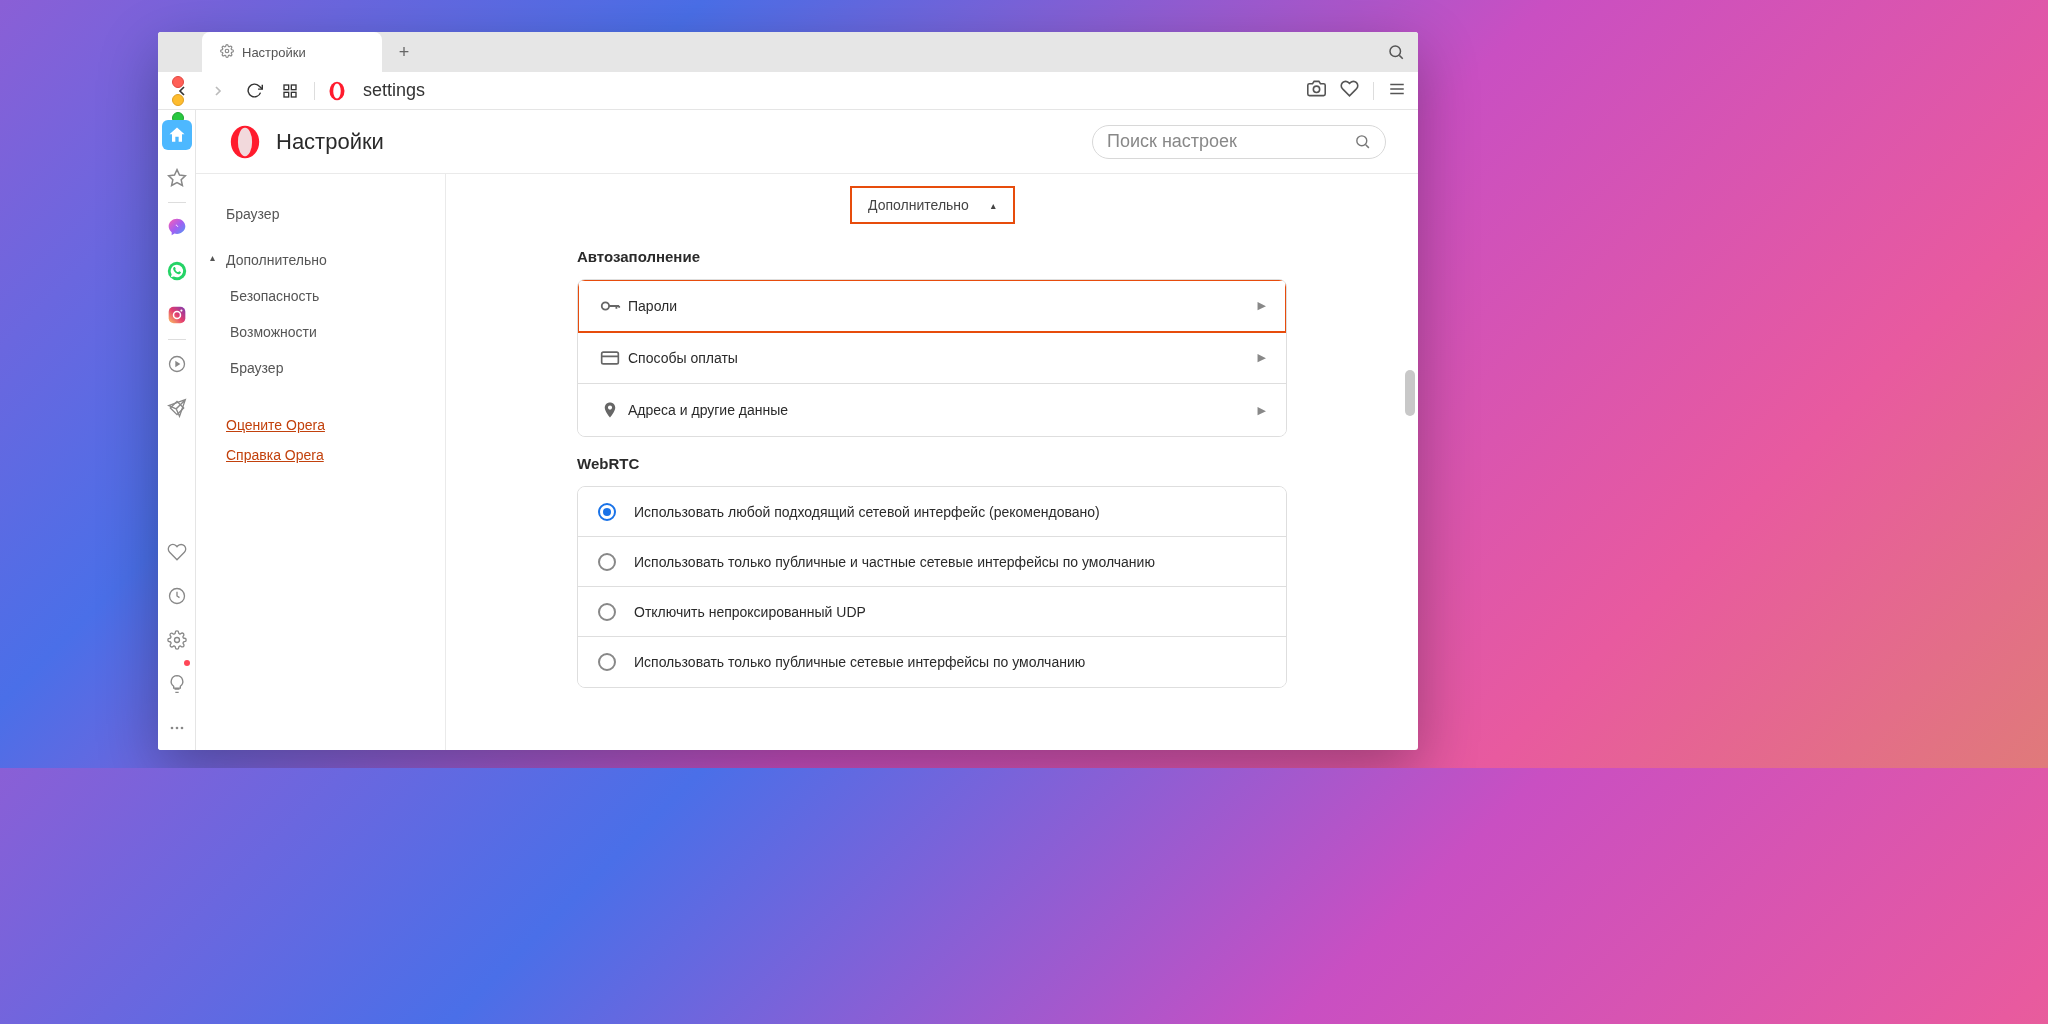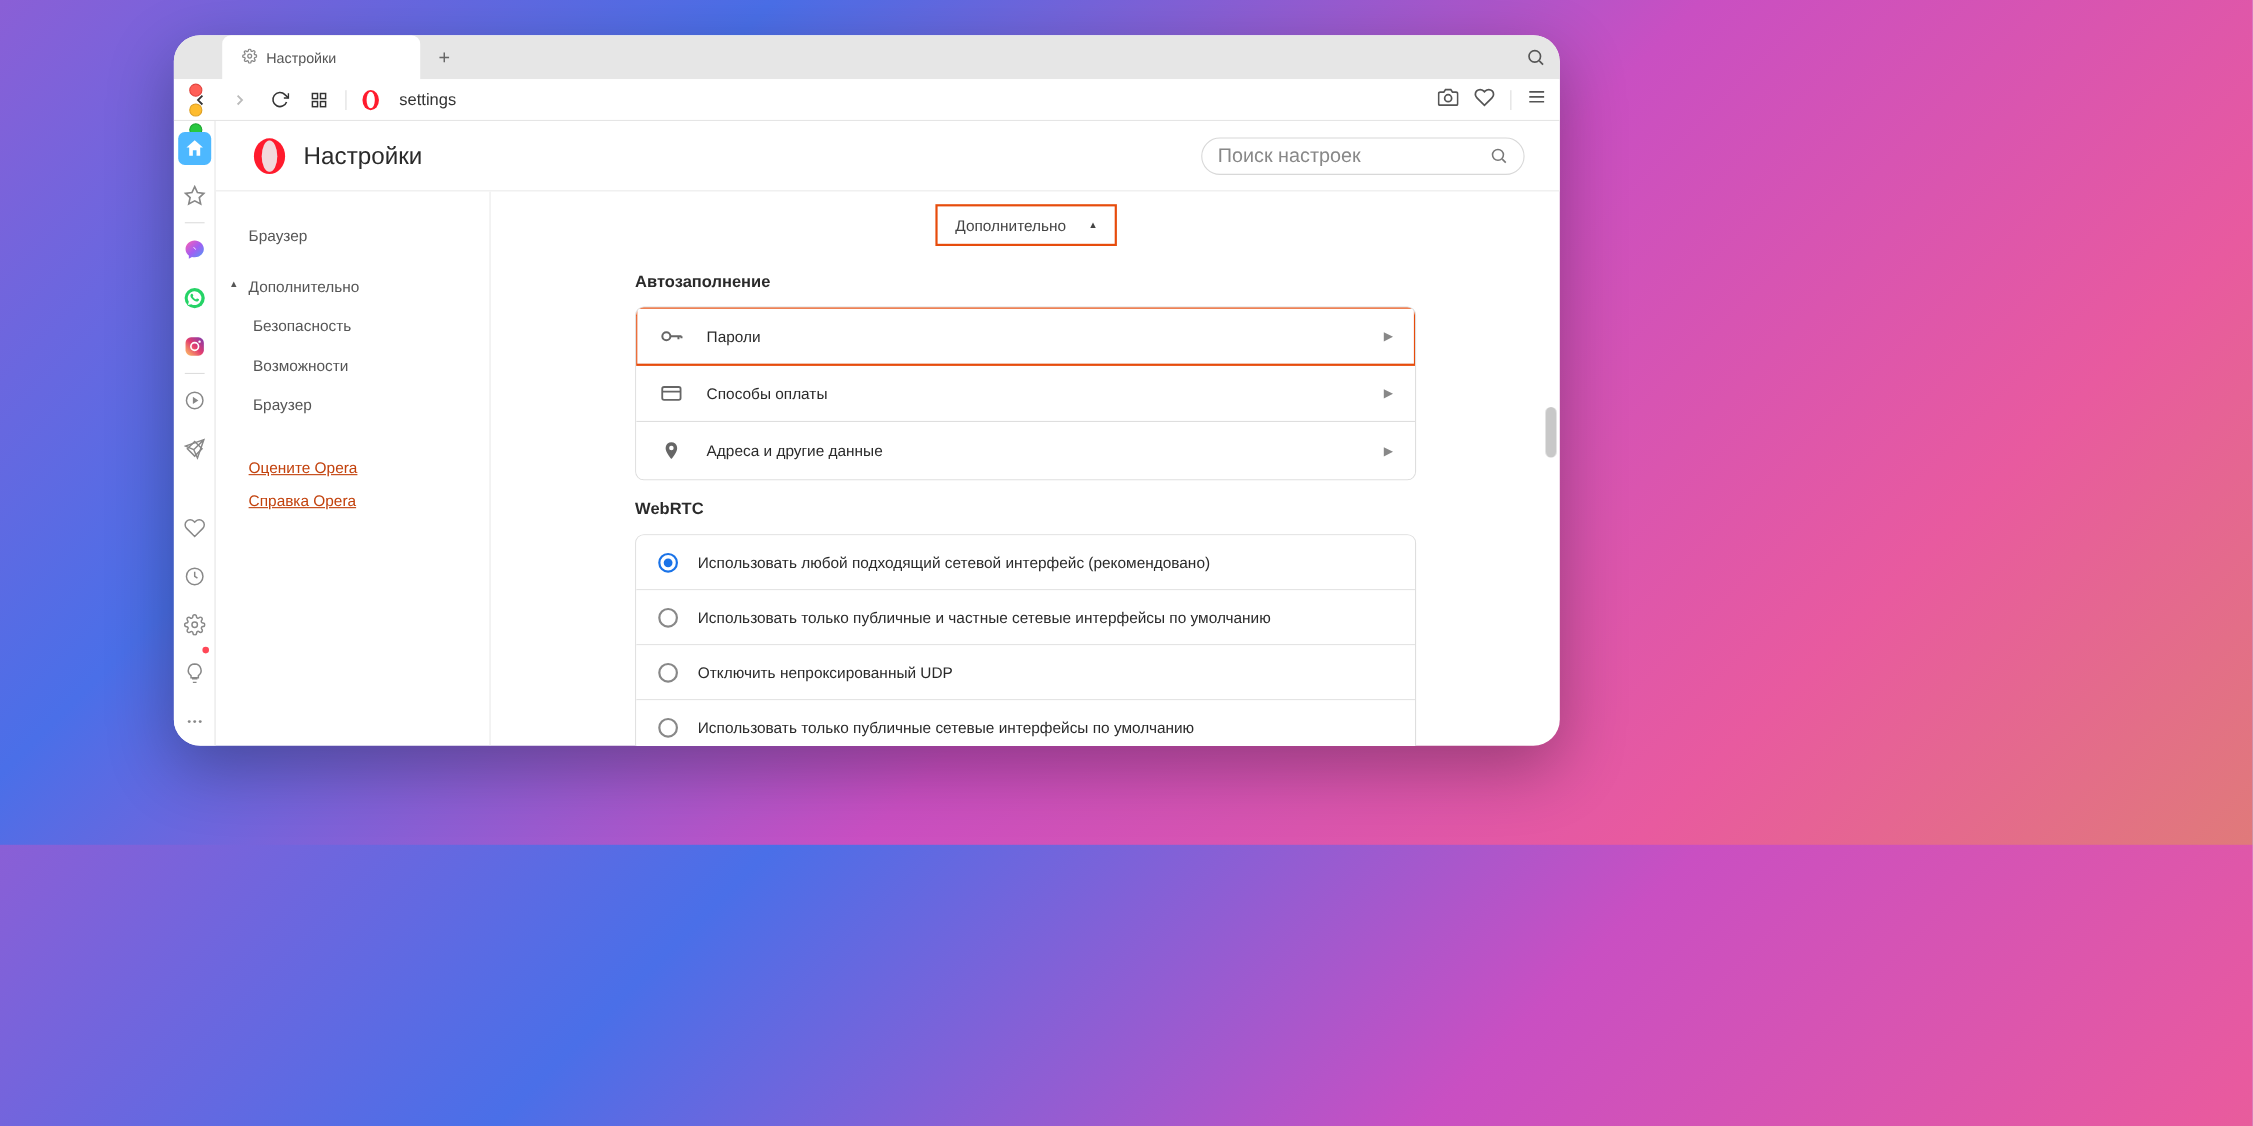--- a/index.html
+++ b/index.html
@@ -7,23 +7,23 @@
   width: 1536px;
   height: 768px;
   font-family: -apple-system, BlinkMacSystemFont, "Segoe UI", sans-serif;
   background: linear-gradient(135deg, #8a5fd6 0%, #4a6fe8 25%, #c94fc2 55%, #e85a9f 80%, #e07a7a 100%);
   overflow: hidden;
   position: relative;
 }
 .window {
   position: absolute;
   left: 158px; top: 32px;
-  width: 1260px; height: 646px;
-  background: #fff;
-  border-radius: 24px;
+  width: 1260px; height: 718px;
+  background: #fff;
+  border-radius: 3px;
   box-shadow: 0 20px 60px rgba(0,0,0,0.3);
   overflow: hidden;
   display: flex;
   flex-direction: column;
 }
 .tabbar {
   height: 40px;
   background: #e6e6e6;
   display: flex;
   align-items: center;
@@ -63,21 +63,21 @@
   background: #fff;
   border-bottom: 1px solid #e5e5e5;
   display: flex;
   align-items: center;
   padding: 0 12px;
   gap: 12px;
 }
 .nav-btn { color: #333; display: flex; align-items: center; justify-content: center; width: 24px; height: 24px; }
 .nav-btn.disabled { color: #bbb; }
 .opera-o { width: 20px; height: 20px; }
-.url-text { font-size: 15px; color: #333; flex: 1; padding-left: 4px; }
+.url-text { font-size: 18px; color: #333; flex: 1; padding-left: 4px; }
 .addr-right { display: flex; gap: 14px; align-items: center; color: #555; }
 .vdiv { width: 1px; height: 18px; background: #ddd; }
 .content-wrap { flex: 1; display: flex; overflow: hidden; }
 .vsidebar {
   width: 38px;
   background: #fff;
   border-right: 1px solid #e5e5e5;
   display: flex; flex-direction: column;
   align-items: center;
   padding-top: 4px;
@@ -140,21 +140,21 @@
 }
 .section-inner { width: 710px; margin: 0 auto; }
 .section-title { font-size: 15px; font-weight: 600; color: #2a2a2a; margin: 18px 0 14px 0; }
 .card { border: 1px solid #dedede; border-radius: 8px; overflow: hidden; }
 .card.highlighted-first .row:first-child { outline: 2.5px solid #e74c0c; outline-offset: -1px; position: relative; z-index: 1; }
 .row {
   height: 52px;
   display: flex; align-items: center;
   padding: 0 20px;
   border-bottom: 1px solid #dedede;
-  gap: 20px;
+  gap: 6px;
   background: #fff;
 }
 .row:last-child { border-bottom: none; }
 .row .ico { width: 24px; color: #666; display: flex; align-items: center; justify-content: center; }
 .row .label { flex: 1; font-size: 14px; color: #2a2a2a; }
 .row .chev { color: #888; font-size: 11px; }
 .card.radio .row { height: 50px; gap: 18px; }
 .radio-circle {
   width: 18px; height: 18px; border-radius: 50%;
   border: 2px solid #888;

